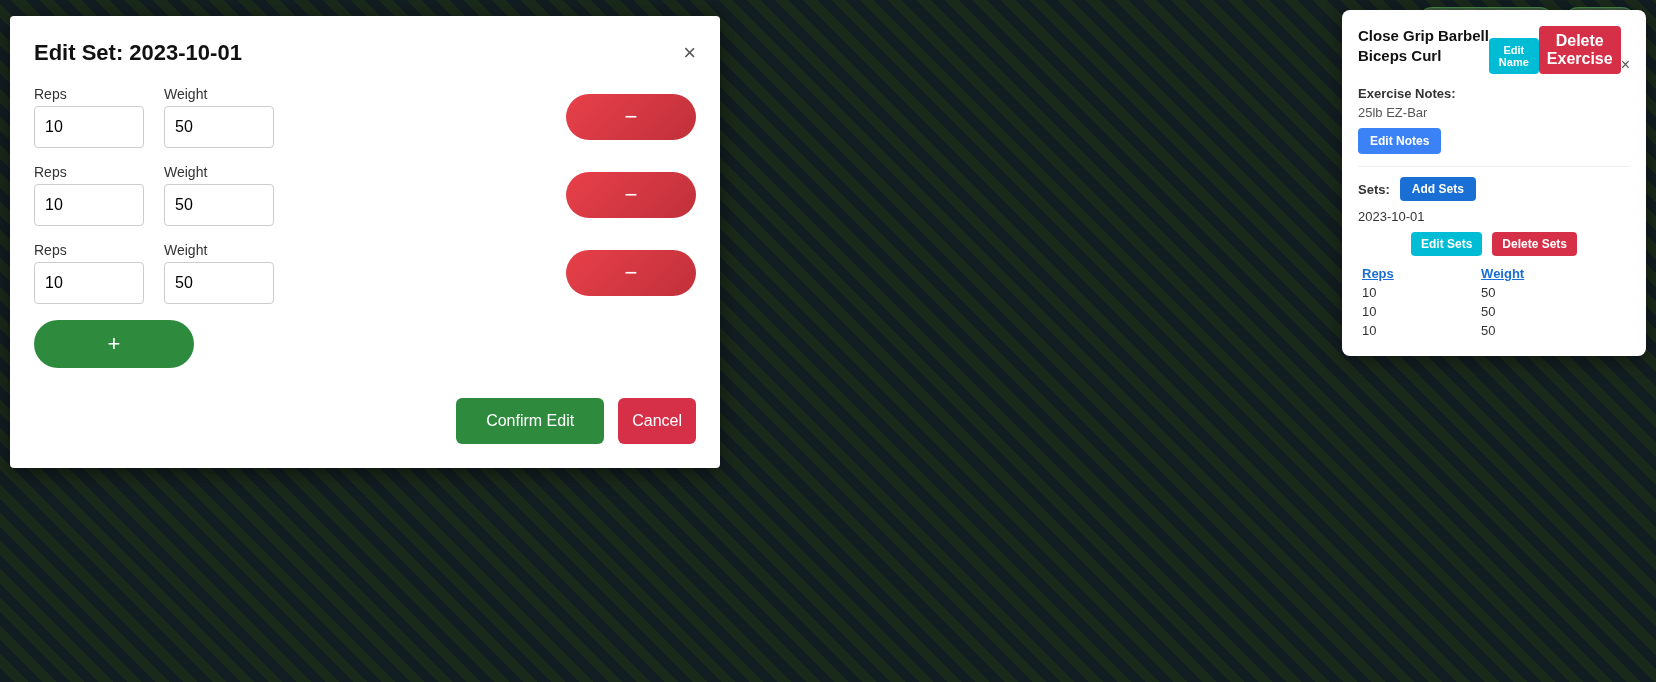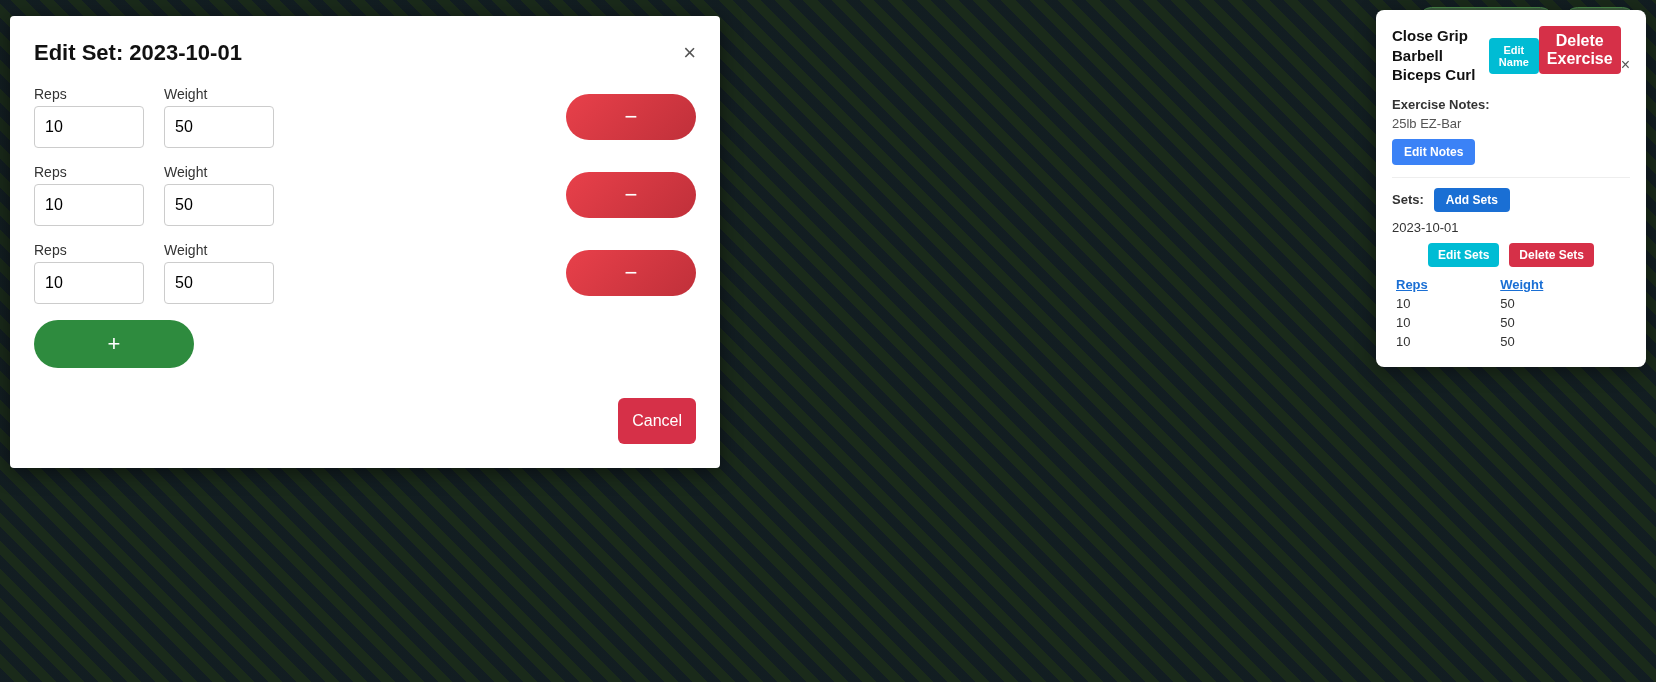--- a/index.html
+++ b/index.html
@@ -151,21 +151,21 @@
       font-size: 16px;
       cursor: pointer;
       font-weight: 500;
     }
 
     
     .right-panel {
       position: absolute;
       top: 10px;
       right: 10px;
-      width: 270px;
+      width: 304px;
       background: white;
       border-radius: 8px;
       padding: 16px;
       box-shadow: 0 4px 20px rgba(0,0,0,0.4);
     }
     .panel-header {
       display: flex;
       align-items: flex-start;
       justify-content: space-between;
       margin-bottom: 12px;
@@ -359,20 +359,21 @@
     <button class="remove-btn">
       <span>−</span>
     </button>
   </div>
 
   <button class="add-btn">
     <span>+</span>
   </button>
 
   <div class="dialog-footer">
+    <button class="confirm-btn">Confirm Edit</button>
     <button class="cancel-btn">Cancel</button>
   </div>
 </div>
 
 <div class="right-panel">
   <div class="panel-header">
     <span class="panel-title">Close Grip Barbell Biceps Curl</span>
     <div class="panel-header-btns">
       <button class="edit-name-btn">Edit Name</button>
       <button class="delete-exercise-btn">Delete Exercise</button>

